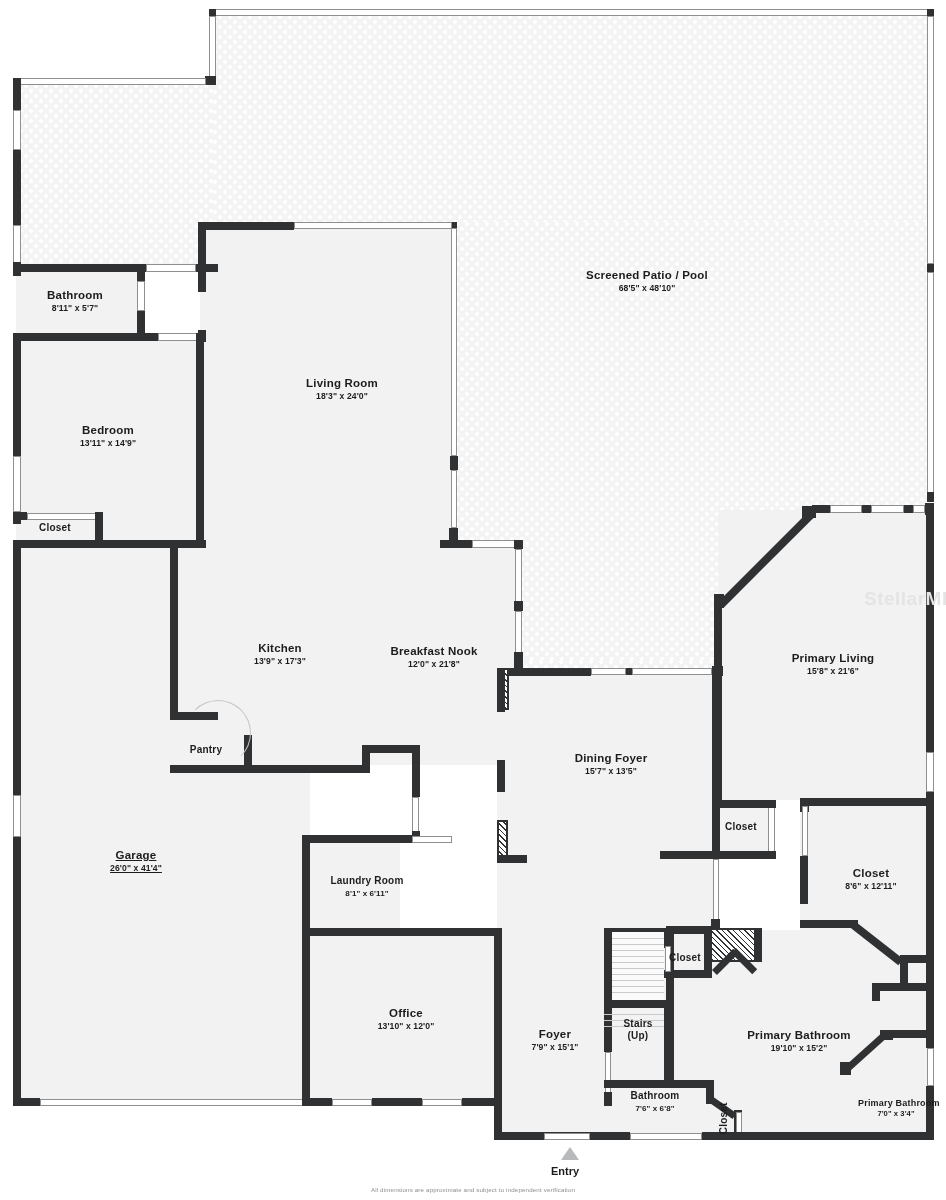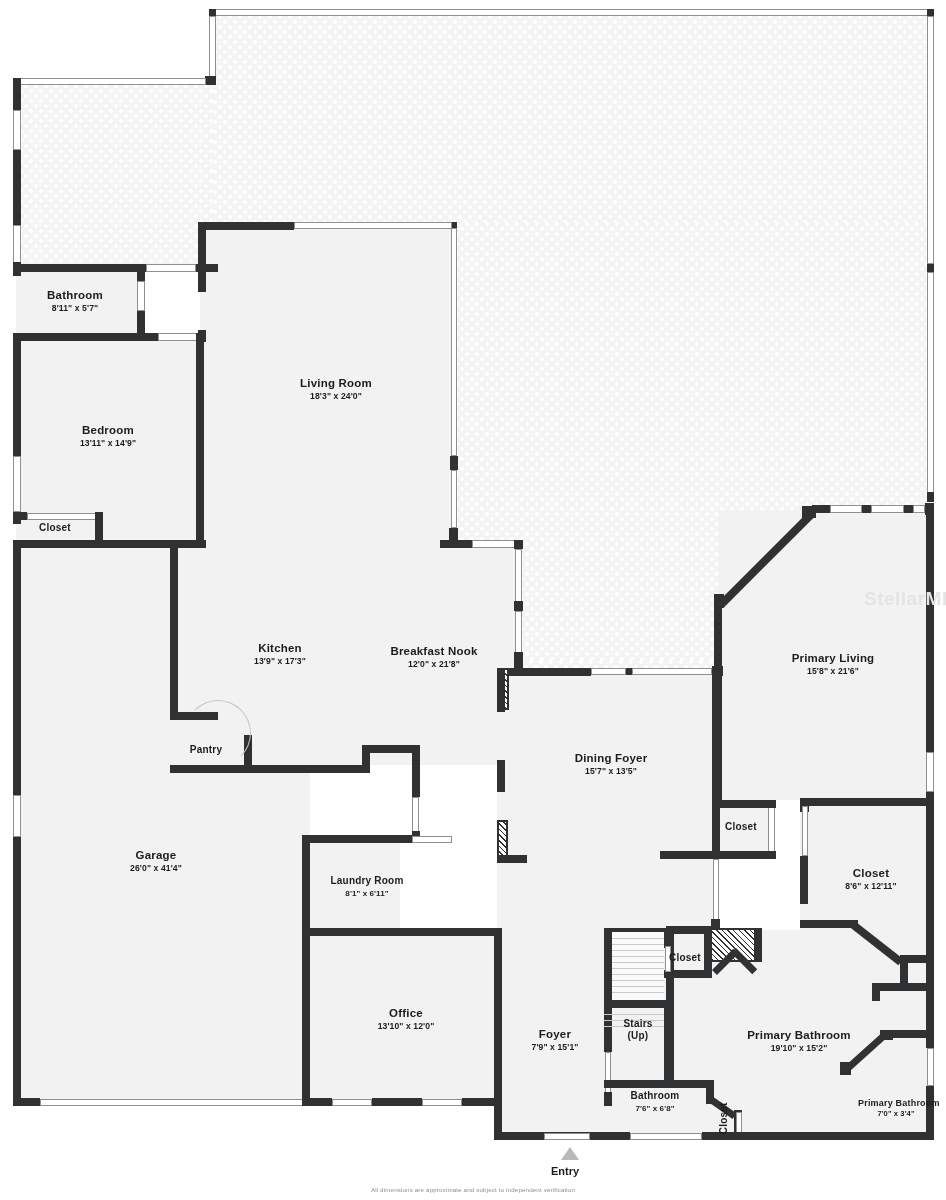--- a/index.html
+++ b/index.html
@@ -401,55 +401,59 @@
   <div class="wrot" style="left:712px; top:1096px; width:30px; height:7px; transform: rotate(35deg);"></div>
   <div class="w" style="left:734px; top:1110px; width:8px; height:26px;"></div>
   <div class="g" style="left:736px; top:1112px; width:6px; height:22px;"></div>
   <div class="w" style="left:544px; top:1132px; width:66px; height:8px;"></div>
   <div class="g" style="left:544px; top:1133px; width:46px; height:7px;"></div>
   <div class="w" style="left:604px; top:1132px; width:26px; height:8px;"></div>
   <div class="g" style="left:630px; top:1133px; width:72px; height:7px;"></div>
   <div class="w" style="left:702px; top:1132px; width:14px; height:8px;"></div>
   <div class="w" style="left:714px; top:1132px; width:30px; height:8px;"></div>
 
+  <div class="label" style="left:544px; top:268px; width:206px;">
+    <span class="nm">Screened Patio / Pool</span>
+    <span class="dim">68'5" x 48'10"</span>
+  </div>
 
   <div class="label" style="left:20px; top:288px; width:110px;">
     <span class="nm">Bathroom</span>
     <span class="dim">8'11" x 5'7"</span>
   </div>
 
   <div class="label" style="left:52px; top:423px; width:112px;">
     <span class="nm">Bedroom</span>
     <span class="dim">13'11" x 14'9"</span>
   </div>
 
   <div class="label small" style="left:22px; top:522px; width:66px;">
     <span class="nm">Closet</span>
   </div>
 
-  <div class="label" style="left:280px; top:376px; width:112px;">
+  <div class="label" style="left:286px; top:376px; width:112px;">
     <span class="nm">Living Room</span>
     <span class="dim">18'3" x 24'0"</span>
   </div>
 
   <div class="label" style="left:224px; top:641px; width:112px;">
     <span class="nm">Kitchen</span>
     <span class="dim">13'9" x 17'3"</span>
   </div>
 
   <div class="label" style="left:368px; top:644px; width:132px;">
     <span class="nm">Breakfast Nook</span>
     <span class="dim">12'0" x 21'8"</span>
   </div>
 
   <div class="label small" style="left:175px; top:744px; width:62px;">
     <span class="nm">Pantry</span>
   </div>
 
-  <div class="label" style="left:100px; top:848px; width:112px;">
+  <div class="label" style="left:80px; top:848px; width:112px;text-decoration:underline;">
     <span class="nm">Garage</span>
     <span class="dim">26'0" x 41'4"</span>
   </div>
 
   <div class="label small" style="left:312px; top:875px; width:110px;">
     <span class="nm">Laundry Room</span>
     <span class="dim">8'1" x 6'11"</span>
   </div>
 
   <div class="label" style="left:350px; top:1006px; width:112px;">

